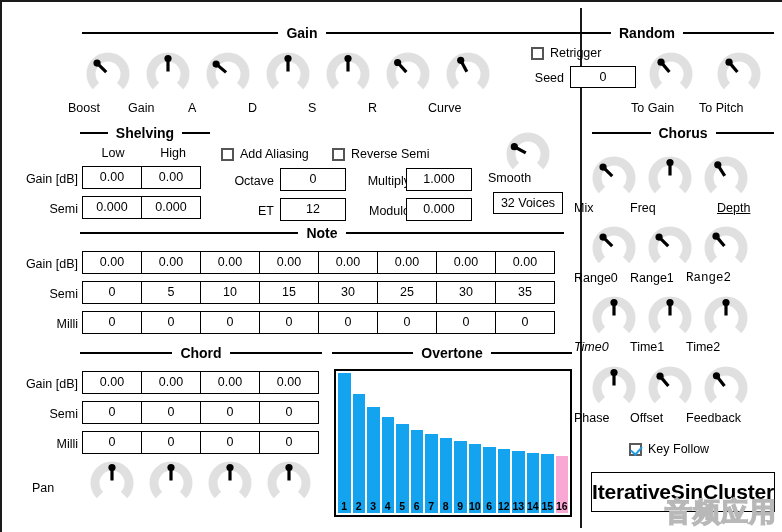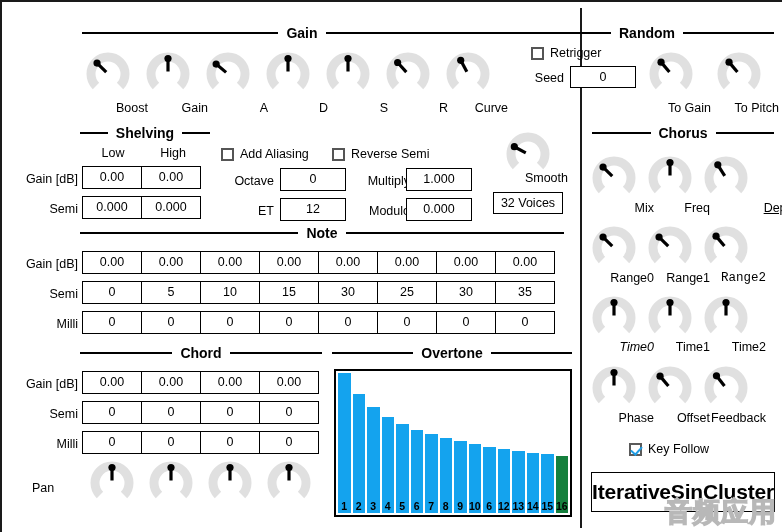--- a/index.html
+++ b/index.html
@@ -49,21 +49,21 @@
     height: 48px;
   }
   .knob svg { display:block; width:48px; height:48px; }
   .knob .arc { fill: none; stroke: #e0e0e0; stroke-width: 9; stroke-linecap: butt; }
   .knob .ptr { stroke: #000; stroke-width: 3.2; stroke-linecap: butt; }
   .knob .tip { fill: #000; }
 
   .knoblabel {
     position: absolute;
     font-size: 12.5px;
-    text-align: right;
+    text-align: left;
     white-space: nowrap;
     line-height: 14px;
   }
 
   
   .field {
     position: absolute;
     border: 1.5px solid #000;
     background: #fff;
     font-size: 12.5px;
@@ -482,21 +482,21 @@
       </div>
       <div class="obar" style="height: 44.3%; background: rgb(20, 163, 238);">
         <span>13</span>
       </div>
       <div class="obar" style="height: 43.1%; background: rgb(20, 163, 238);">
         <span>14</span>
       </div>
       <div class="obar" style="height: 42%; background: rgb(20, 163, 238);">
         <span>15</span>
       </div>
-      <div class="obar" style="height: 41%; background: #15803d;">
+      <div class="obar" style="height: 41%; background: #f9a8d4;">
         <span>16</span>
       </div>
     </div>
 
   <div class="grouphdr" style="left:590px; top:123px; width:182px;">
     <div class="rule"></div>
     <div class="gtitle">Chorus</div>
     <div class="rule"></div>
   </div>
 

